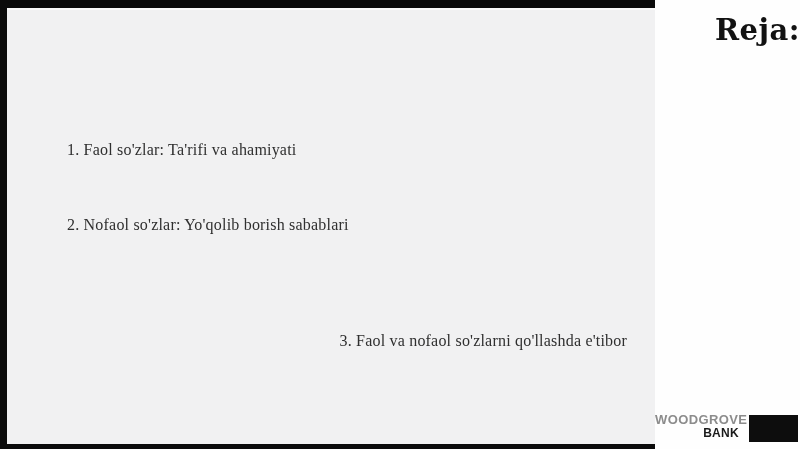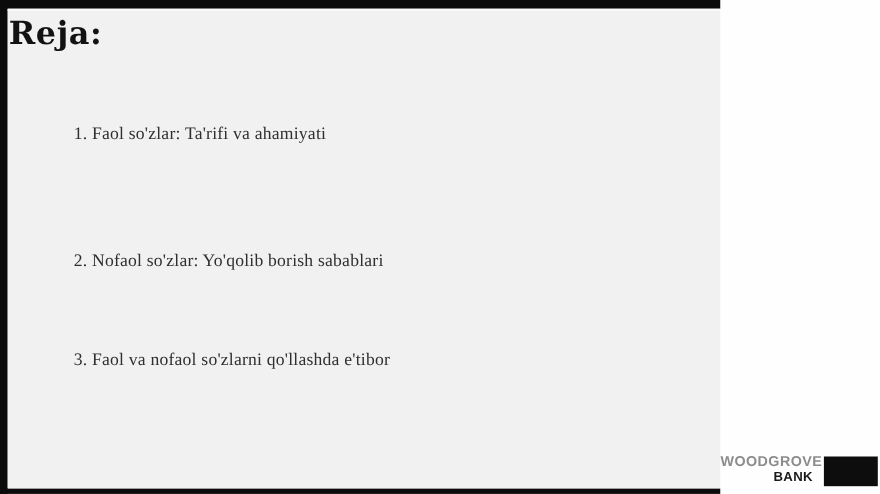--- a/index.html
+++ b/index.html
@@ -36,43 +36,43 @@
     width: 145px; height: 449px;
     background: #fefefe;
   }
 
   
   .title {
     position: absolute;
     top: 13px; left: 8px;
     width: 792px;
     margin: 0;
-    text-align: left;
+    text-align: right;
     font-family: "DejaVu Serif", "Liberation Serif", serif;
     font-weight: 700;
     font-size: 29px;
     line-height: 1.2;
     color: #121212;
     letter-spacing: 0.5px;
   }
 
   
   .item {
     position: absolute;
     left: 67px;
     width: 560px;
     font-family: "Liberation Serif", serif;
     font-size: 16px;
     line-height: 1.2;
     color: #2f2f2f;
     letter-spacing: 0.2px;
   }
-  .item-1 { top: 112px; }
-  .item-2 { top: 228px; font-family: Liberation Serif, serif; }
-  .item-3 { top: 318px; }
+  .item-1 { top: 140px; }
+  .item-2 { top: 215px; font-family: Liberation Serif, serif; }
+  .item-3 { top: 331px; text-align: right; }
 
   
   .logo-text {
     position: absolute;
     left: 655px; top: 413px;
     width: 84px;
     text-align: right;
     font-family: "Liberation Sans", sans-serif;
     line-height: 1;
   }

